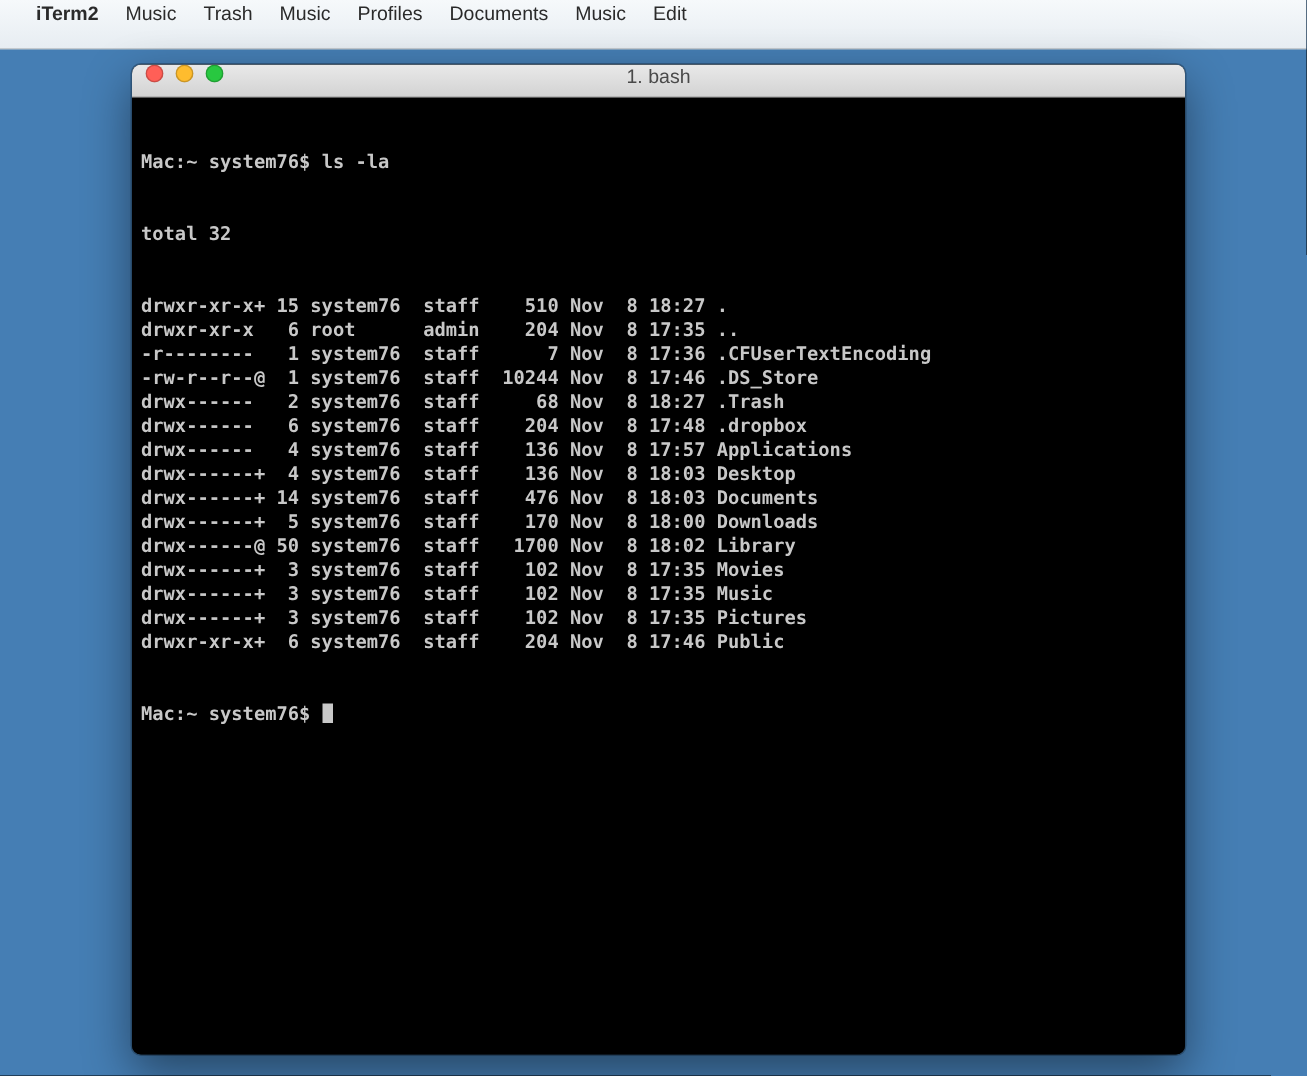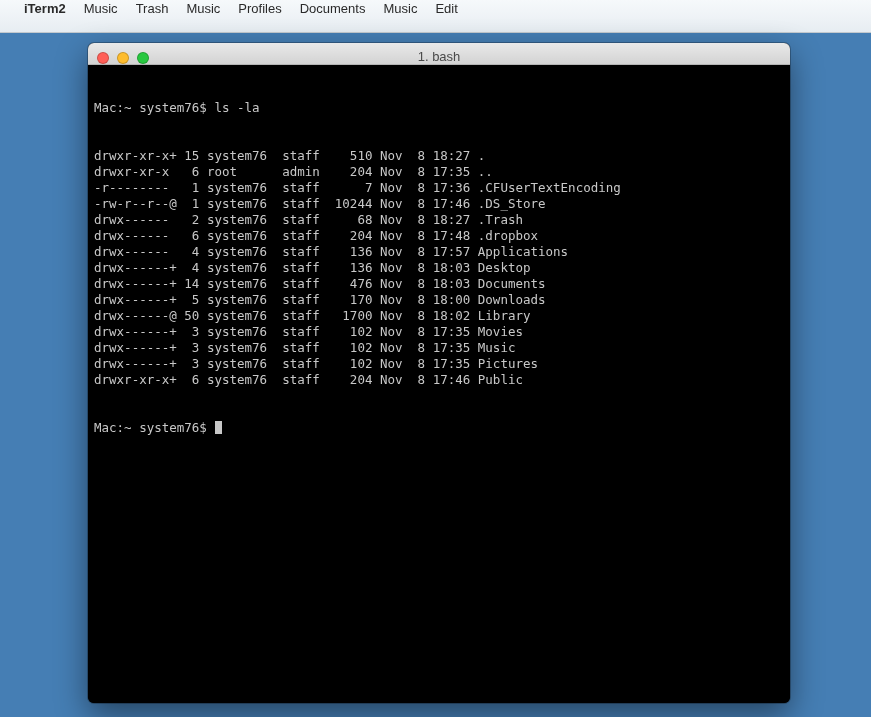--- a/index.html
+++ b/index.html
@@ -44,21 +44,21 @@
     border-radius: 6px;
     box-shadow: 0 12px 32px rgba(0,0,0,0.45), 0 0 0 1px rgba(0,0,0,0.25);
     overflow: hidden;
     background: #000;
   }
   .titlebar {
     height: 22px;
     background: linear-gradient(#e9e9e9, #d3d3d3);
     border-bottom: 1px solid #b4b4b4;
     display: flex;
-    align-items: flex-end;
+    align-items: flex-start;
     position: relative;
   }
   .traffic-lights {
     display: flex;
     gap: 8px;
     padding-left: 9px;
   }
   .tl {
     width: 12px; height: 12px; border-radius: 50%;
     border: 0.5px solid rgba(0,0,0,0.2);
@@ -77,20 +77,21 @@
   .terminal {
     background: #000;
     color: #c8c8c8;
     font-family: "Menlo", "Monaco", "Consolas", monospace;
     font-size: 12.5px;
     line-height: 16px;
     padding: 3px 6px;
     height: calc(100% - 22px);
     white-space: pre;
     overflow: hidden;
+    font-weight: bold;
   }
   .row { white-space: pre; }
   .cursor {
     display: inline-block;
     width: 7px; height: 13px;
     background: #c8c8c8;
     vertical-align: -2px;
     margin-left: 1px;
   }
 </style>
@@ -114,16 +115,17 @@
     <div class="traffic-lights">
       <div class="tl red"></div>
       <div class="tl yellow"></div>
       <div class="tl green"></div>
     </div>
     <div class="title">1. bash</div>
   </div>
 
   <div class="terminal">
     <div class="row"><span>Mac:~ system76$ </span><span>ls -la</span></div>
+    <div class="row">total 32</div>
     <div id="ls-rows"><div class="row">drwxr-xr-x+ 15 system76  staff    510 Nov  8 18:27 .</div><div class="row">drwxr-xr-x   6 root      admin    204 Nov  8 17:35 ..</div><div class="row">-r--------   1 system76  staff      7 Nov  8 17:36 .CFUserTextEncoding</div><div class="row">-rw-r--r--@  1 system76  staff  10244 Nov  8 17:46 .DS_Store</div><div class="row">drwx------   2 system76  staff     68 Nov  8 18:27 .Trash</div><div class="row">drwx------   6 system76  staff    204 Nov  8 17:48 .dropbox</div><div class="row">drwx------   4 system76  staff    136 Nov  8 17:57 Applications</div><div class="row">drwx------+  4 system76  staff    136 Nov  8 18:03 Desktop</div><div class="row">drwx------+ 14 system76  staff    476 Nov  8 18:03 Documents</div><div class="row">drwx------+  5 system76  staff    170 Nov  8 18:00 Downloads</div><div class="row">drwx------@ 50 system76  staff   1700 Nov  8 18:02 Library</div><div class="row">drwx------+  3 system76  staff    102 Nov  8 17:35 Movies</div><div class="row">drwx------+  3 system76  staff    102 Nov  8 17:35 Music</div><div class="row">drwx------+  3 system76  staff    102 Nov  8 17:35 Pictures</div><div class="row">drwxr-xr-x+  6 system76  staff    204 Nov  8 17:46 Public</div></div>
     <div class="row"><span>Mac:~ system76$ </span><span class="cursor"></span></div>
   </div>
 </div>
 
 </body></html>

